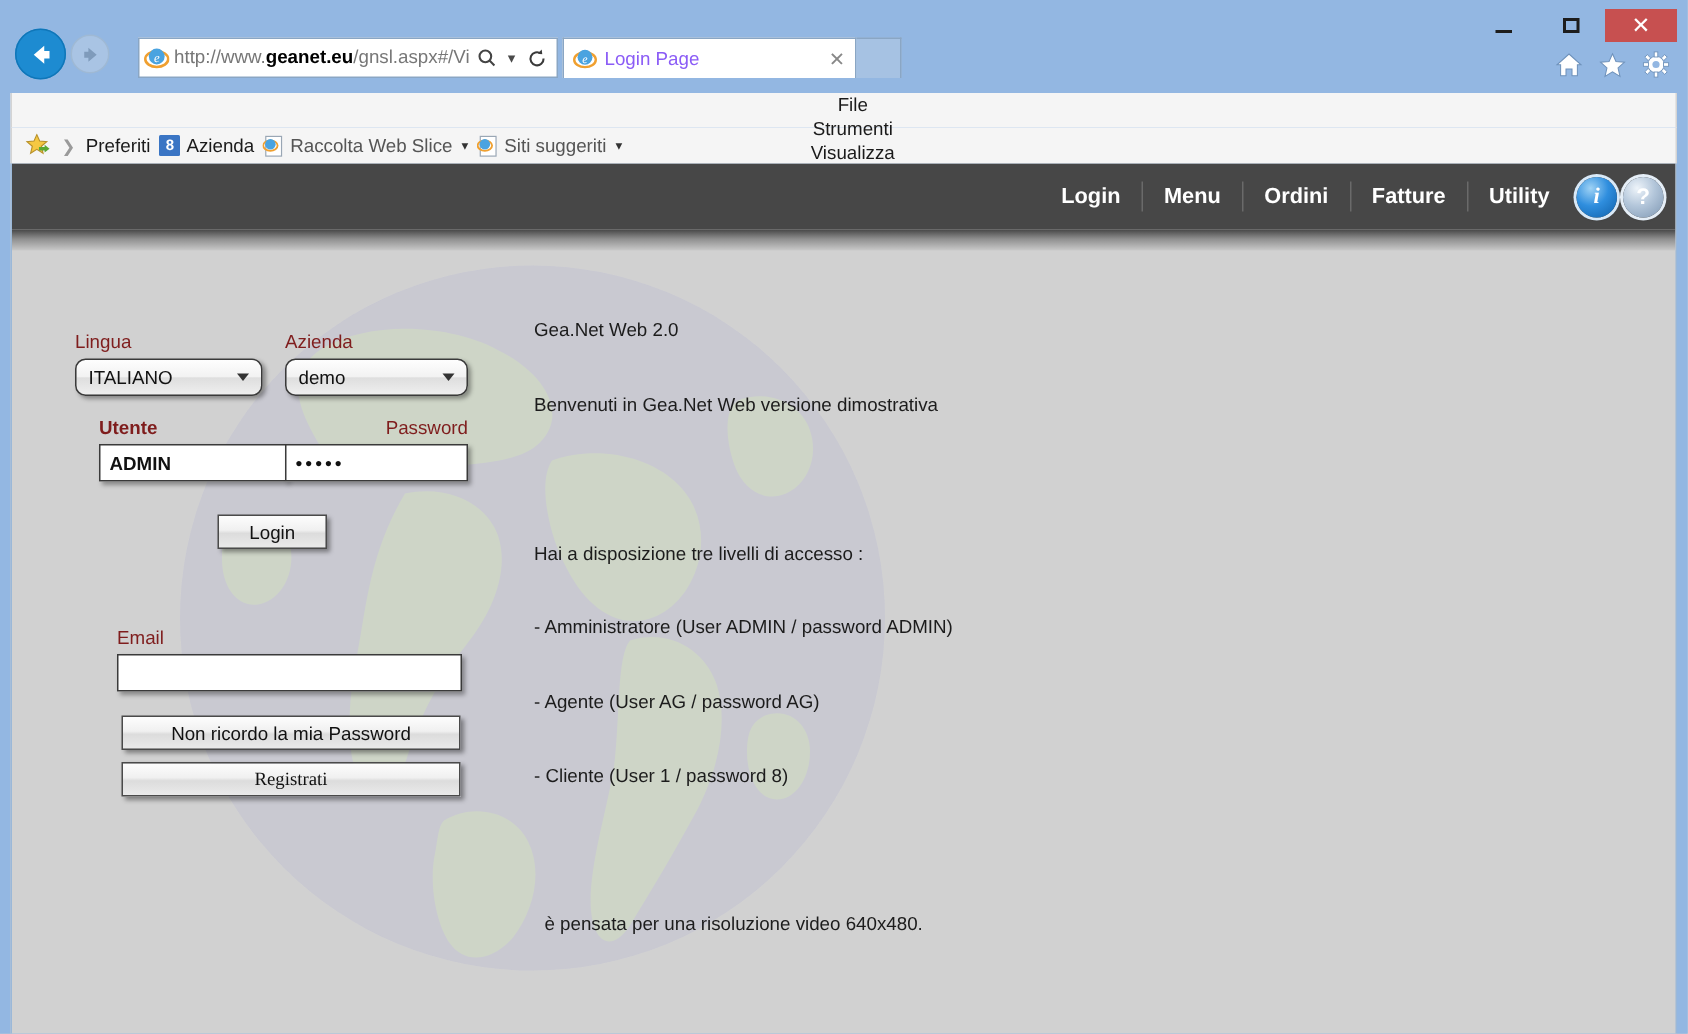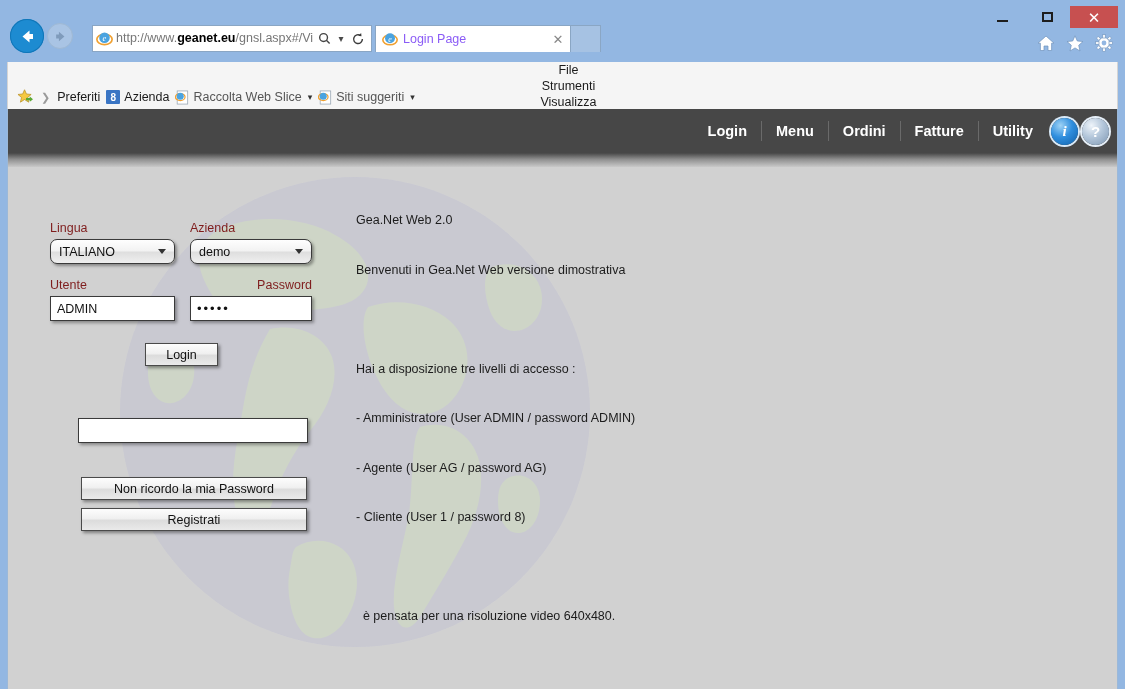--- a/index.html
+++ b/index.html
@@ -548,45 +548,46 @@
       </div>
 
       <div style="position:absolute; left:182px; top:68px; width:122px;">
         <div class="field-label">Azienda</div>
         <div class="gn-select">
           <span>demo</span>
           <span class="sel-arrow"></span>
         </div>
       </div>
 
-      <div style="position:absolute; left:42px; top:125px; width:125px;">
+      <div style="position:absolute; left:58px; top:125px; width:125px;font-weight:bold;">
         <div class="field-label">Utente</div>
         <div class="gn-input">
           <span>ADMIN</span>
         </div>
       </div>
 
       <div style="position:absolute; left:182px; top:125px; width:122px;text-align:right;">
         <div class="field-label">Password</div>
         <div class="gn-input pw">
           <span>•••••</span>
         </div>
       </div>
 
       <div class="gn-button" style="position:absolute; left:137px; top:190px; width:73px;">Login</div>
 
       <div style="position:absolute; left:70px; top:265px; width:230px;">
+        <div class="field-label">Email</div>
         <div class="gn-input">
           <span></span>
         </div>
       </div>
 
       <div class="gn-button" style="position:absolute; left:73px; top:324px; width:226px;">Non ricordo la mia Password</div>
 
-      <div class="gn-button" style="position:absolute; left:73px; top:355px; width:226px;">Registrati</div>
+      <div class="gn-button" style="position:absolute; left:73px; top:355px; width:226px;font-family:Liberation Serif, serif;">Registrati</div>
 
       <div id="info-text">
         <div class="txt-line">Gea.Net Web 2.0</div>
         <div class="txt-line">Benvenuti in Gea.Net Web versione dimostrativa</div>
         <div class="txt-gap"></div>
         <div class="txt-line">Hai a disposizione tre livelli di accesso :</div>
         <div class="txt-line">- Amministratore (User ADMIN / password ADMIN)</div>
         <div class="txt-line">- Agente (User AG / password AG)</div>
         <div class="txt-line">- Cliente (User 1 / password 8)</div>
         <div class="txt-gap"></div>

